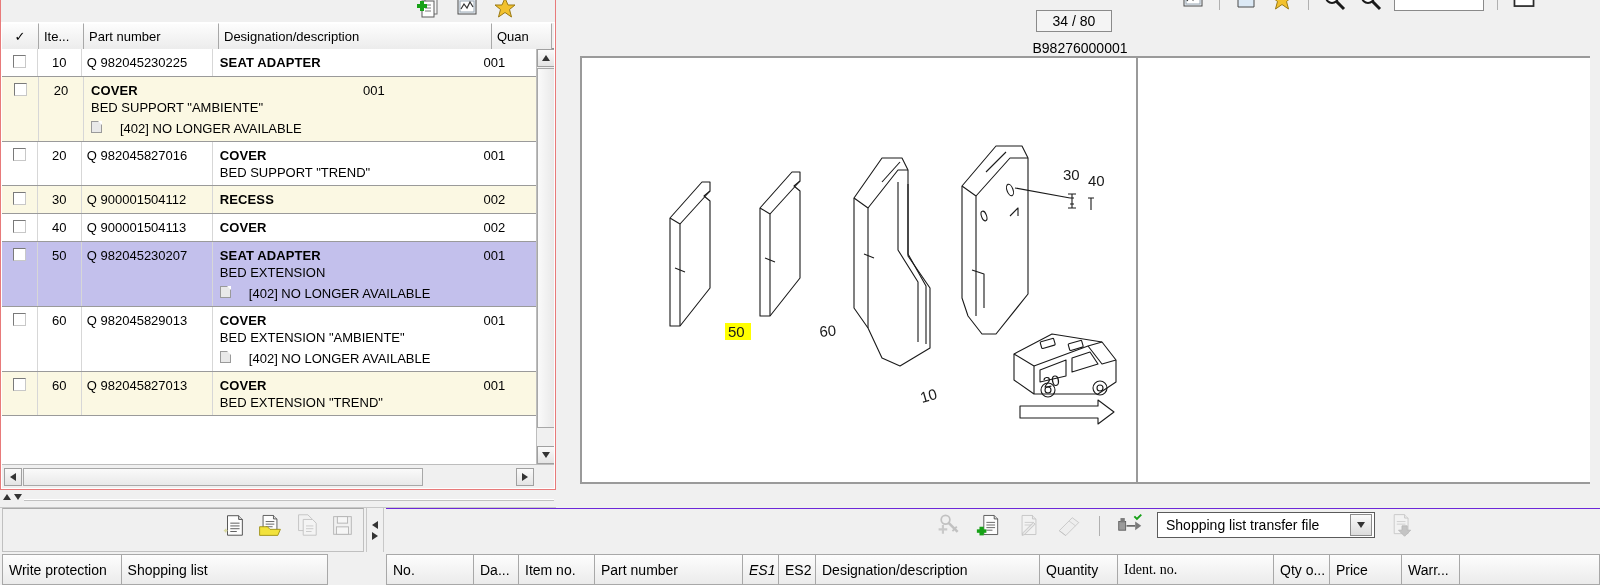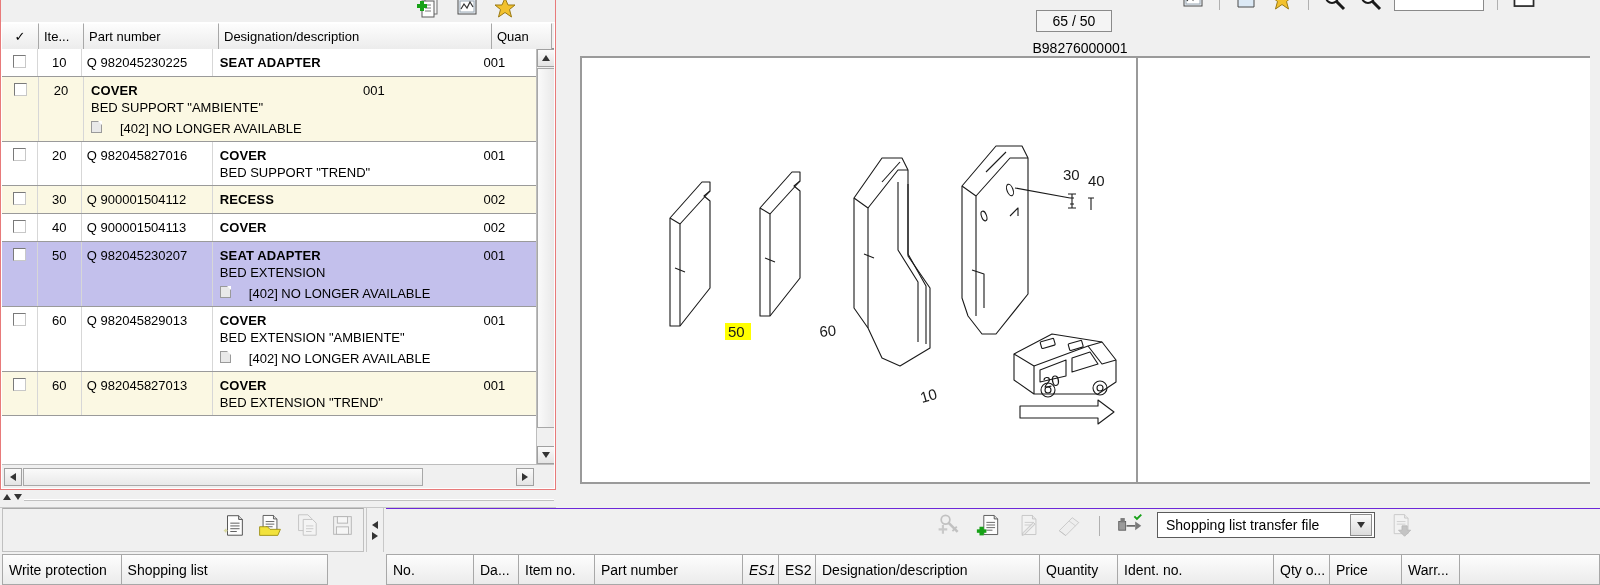--- a/index.html
+++ b/index.html
@@ -518,21 +518,21 @@
           <polygon points="13,2 13,16 3,9" fill="#2d5fd8"></polygon>
         </svg>
     </span>
     <span id="page-numbers"><span class="page-num">31</span><span class="page-num">32</span><span class="page-num">33</span><span class="page-num current">34</span><span class="page-num">35</span><span class="page-num">36</span><span class="page-num">37</span><span class="page-num">38</span><span class="page-num">39</span><span class="page-num">40</span></span>
     <span class="nav-arrow">
       <svg width="18" height="18" viewBox="0 0 18 18">
           <polygon points="5,2 5,16 15,9" fill="#2d5fd8"></polygon>
         </svg>
     </span>
     <span class="nav-divider"></span>
-    <span id="page-indicator">65 / 50</span>
+    <span id="page-indicator">34 / 80</span>
     <span id="drawing-id">B98276000001</span>
   </div>
 
   <div id="viewer-frame">
     <div id="viewer-inner">
       <svg width="552" height="424" viewBox="0 0 552 424">
         <rect x="0" y="0" width="552" height="424" fill="#ffffff"></rect>
         <g fill="none" stroke="#1a1a1a" stroke-width="1.1" stroke-linejoin="round">
 
           <path d="M88 160 L120 124 L128 124 L128 133 L122 138 L128 143 L128 230 L98 268 L88 268 Z"></path>
@@ -729,20 +729,20 @@
 
   <div id="br-table-header">
       <div class="th3 th3-first" style="width: 88px;">No.</div>
       <div class="th3" style="width: 45px;">Da...</div>
       <div class="th3" style="width: 76px;">Item no.</div>
       <div class="th3" style="width: 148px;">Part number</div>
       <div class="th3" style="width: 36px; font-style: italic;">ES1</div>
       <div class="th3" style="width: 37px;">ES2</div>
       <div class="th3" style="width: 224px;">Designation/description</div>
       <div class="th3" style="width: 78px;">Quantity</div>
-      <div class="th3" style="width: 156px;">Ident. no.</div>
+      <div class="th3" style="width: 156px; font-family: Liberation Serif, serif;">Ident. no.</div>
       <div class="th3" style="width: 56px;">Qty o...</div>
       <div class="th3" style="width: 72px;">Price</div>
       <div class="th3" style="width: 58px;">Warr...</div>
       <div class="th3" style="width: 140px;"></div>
     </div>
 
 </div>
 
 </body></html>

